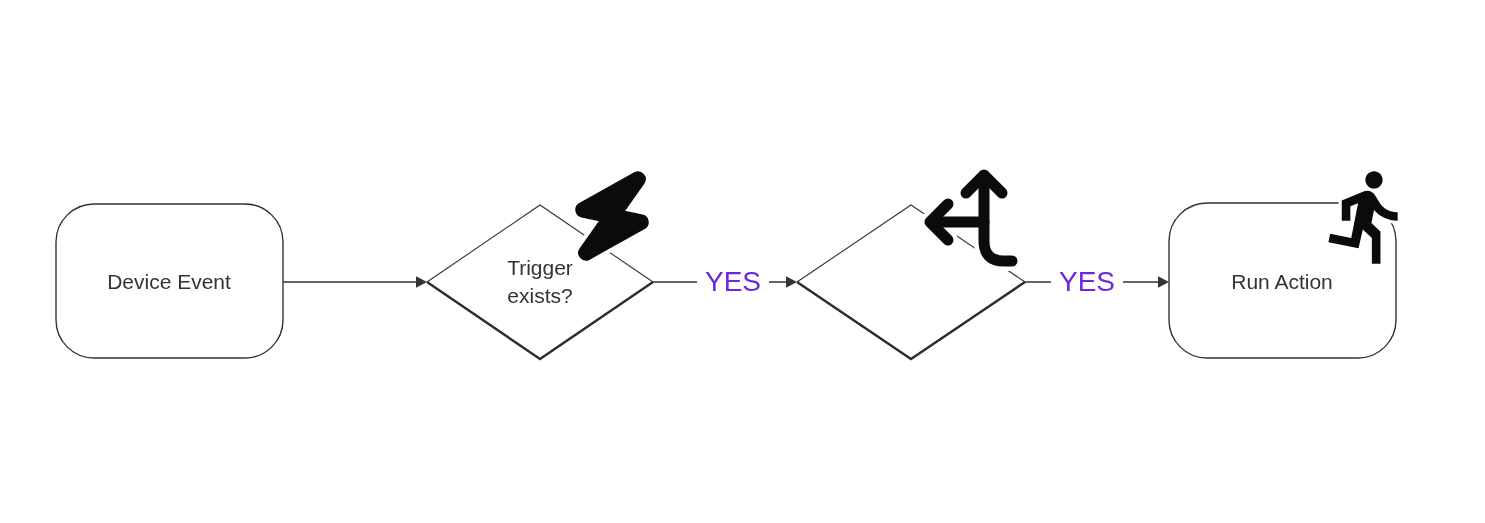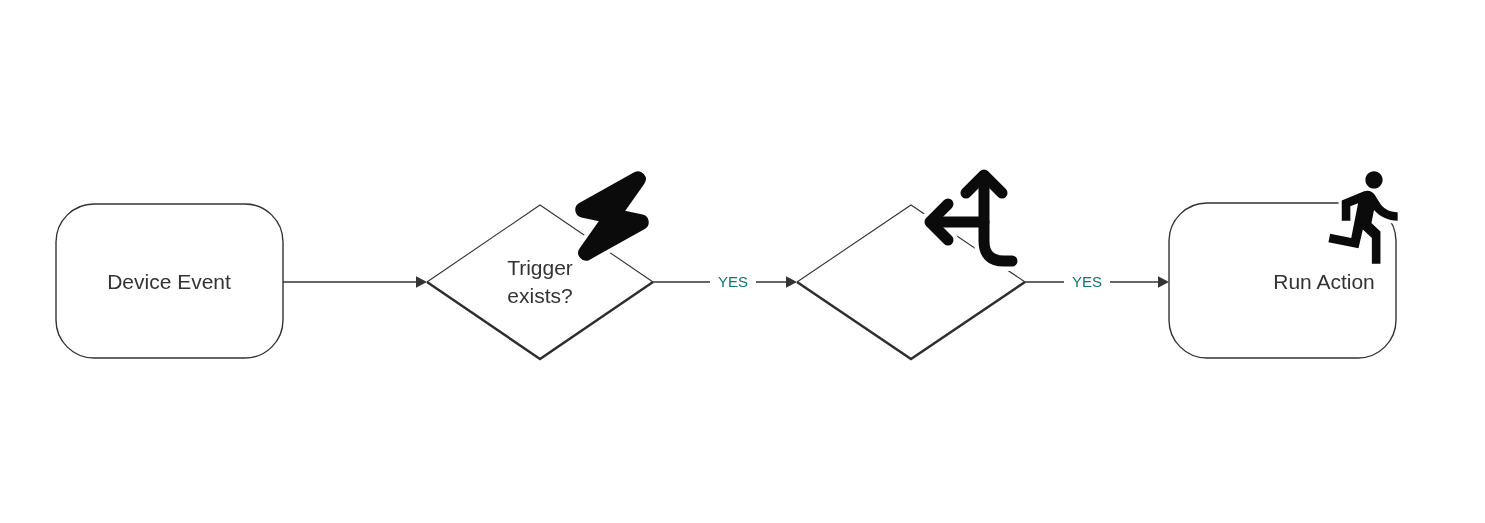--- a/index.html
+++ b/index.html
@@ -29,22 +29,22 @@
     line-height: 28px;
     text-align: center;
     white-space: nowrap;
   }
   .node-label.wrap {
     white-space: normal;
   }
   .edge-label {
     position: absolute;
     transform: translate(-50%, -50%);
-    color: #0f766e;
-    font-size: 15px;
+    color: #6d28d9;
+    font-size: 28px;
     line-height: 26px;
     background: #ffffff;
     padding: 0 8px;
     white-space: nowrap;
   }
 </style>
 </head>
 <body>
 
 <div class="canvas">
@@ -106,19 +106,19 @@
       <path d="M13.49 5.48c1.1 0 2-.9 2-2s-.9-2-2-2-2 .9-2 2 .9 2 2 2zm-3.6 13.9 1-4.4 2.1 2v6h2v-7.5l-2.1-2 .6-3c1.3 1.5 3.3 2.5 5.5 2.5v-2c-1.9 0-3.5-1-4.3-2.4l-1-1.6c-.4-.6-1-1-1.7-1-.3 0-.5.1-.8.1l-5.2 2.2v4.7h2v-3.4l1.8-.7-1.6 8.1-4.9-1-.4 2 7 1.4z" fill="#ffffff" stroke="#ffffff" stroke-width="1.5" stroke-linejoin="round" stroke-linecap="round"></path>
       <path d="M13.49 5.48c1.1 0 2-.9 2-2s-.9-2-2-2-2 .9-2 2 .9 2 2 2zm-3.6 13.9 1-4.4 2.1 2v6h2v-7.5l-2.1-2 .6-3c1.3 1.5 3.3 2.5 5.5 2.5v-2c-1.9 0-3.5-1-4.3-2.4l-1-1.6c-.4-.6-1-1-1.7-1-.3 0-.5.1-.8.1l-5.2 2.2v4.7h2v-3.4l1.8-.7-1.6 8.1-4.9-1-.4 2 7 1.4z" fill="#0b0b0b"></path>
     </g>
   </svg>
 
   <div class="node-label" style="left:169px; top:282px;">Device Event</div>
 
   <div class="node-label wrap" style="left:540px; top:282px; width:120px;">Trigger exists?</div>
 
 
-  <div class="node-label" style="left:1282px; top:282px;margin-left:42px;">Run Action</div>
+  <div class="node-label" style="left:1282px; top:282px;">Run Action</div>
 
   <div class="edge-label" style="left:733px; top:282px;">YES</div>
 
   <div class="edge-label" style="left:1087px; top:282px;">YES</div>
 
 </div>
 
 </body></html>

